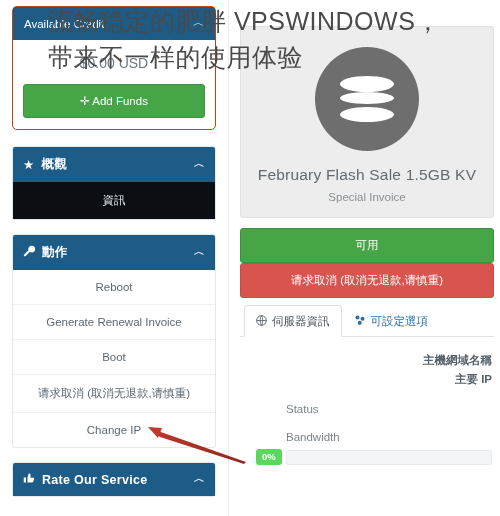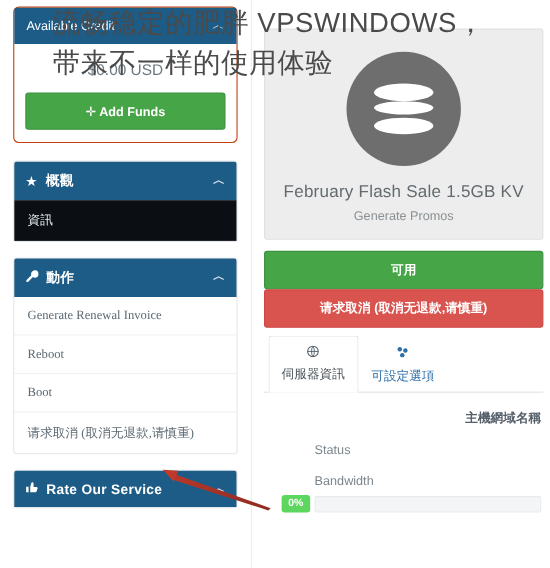--- a/index.html
+++ b/index.html
@@ -25,37 +25,37 @@
     border-radius:2px 2px 0 0;
     letter-spacing:.3px;
   }
   .panel-head .ph-title { flex:1; }
   .chev { font-size:11px; opacity:.85; transform:translateY(-1px); }
   .panel-body { padding:0; }
 
   .li {
     padding:11px 12px; font-size:11.5px; color:#5d6a73;
     border-bottom:1px solid #eef1f3; cursor:pointer;
-    display:flex; align-items:center; justify-content:flex-start;font-family:Liberation Serif, serif;
+    display:flex; align-items:center; justify-content:center;
   }
   .li:last-child { border-bottom:none; }
   .li.active { background:#0b0f13; color:#e8eef2; border-bottom:none; }
 
   
   .credit { margin:6px 12px 16px 12px; border:1px solid #c2410c; border-radius:5px; background:#fff; }
   .credit-head {
     background:#1d5c87; color:#fff; padding:9px 11px;
     font-size:11.5px; display:flex; align-items:center; justify-content:space-between;
     border-radius:2px 2px 0 0;
   }
   .credit-amount { text-align:center; padding:15px 8px 13px 8px; font-size:14px; color:#6b7880; }
   .btn {
     display:block; width:100%; text-align:center;
     border:none; border-radius:3px; cursor:pointer;
-    font-size:11.5px; font-weight:bold; color:#fff; padding:9px 6px;
+    font-size:11.5px; font-weight:normal; color:#fff; padding:9px 6px;
     font-family:inherit;
   }
   .btn-green { background:#46a546; border:1px solid #3d9140; }
   .btn-red   { background:#d9534f; border:1px solid #ce4844; }
   .credit-foot { padding:0 10px 11px 10px; }
 
   
   .promo {
     background:#ededed; border:1px solid #e1e1e1; border-radius:3px;
     padding:20px 10px 14px 10px; text-align:center; margin:26px 6px 0 6px;
@@ -76,21 +76,21 @@
   }
   .promo-sub { font-size:11.5px; color:#8a9094; margin-top:7px; }
 
   .right-btns { margin:10px 6px 0 6px; }
   .right-btns .btn { }
 
   
   .tabs { display:flex; margin:6px 6px 0 6px; border-bottom:1px solid #dfe3e6; padding-left:4px; }
   .tab {
     font-size:11.5px; padding:8px 11px 7px 11px; cursor:pointer;
-    display:flex; align-items:center; gap:5px; position:relative; top:1px;flex-direction:column;
+    display:flex; align-items:center; gap:5px; position:relative; top:1px;
   }
   .tab.active { background:#fff; border:1px solid #dfe3e6; border-bottom:1px solid #fff; color:#4a5258; border-radius:3px 3px 0 0; }
   .tab.inactive { color:#2f6fa8; border:1px solid transparent; }
   .tab-ico { font-size:12px; }
   .tab.inactive .tab-ico { color:#2f6fa8; }
 
   
   .details { padding:16px 8px 0 8px; }
   .drow { display:flex; align-items:flex-start; margin-bottom:4px; }
   .dlabel-r { width:100%; text-align:right; font-size:11.5px; font-weight:bold; color:#55606a; }
@@ -150,30 +150,33 @@
         <span>
           <svg width="12" height="12" viewBox="0 0 16 16" aria-hidden="true">
             <path fill="#ffffff" d="M11.5 1a4.5 4.5 0 0 0-4.2 6.1L1.6 12.8a1.4 1.4 0 1 0 2 2l5.6-5.7A4.5 4.5 0 1 0 11.5 1z"></path>
           </svg>
         </span>
         <span class="ph-title">動作</span>
         <span class="chev">︿</span>
       </div>
       <div class="panel-body">
         <div class="li">
+          <span>Reboot</span>
+        </div>
+        <div class="li">
           <span>Generate Renewal Invoice</span>
         </div>
         <div class="li">
-          <span>Reboot</span>
-        </div>
-        <div class="li">
           <span>Boot</span>
         </div>
         <div class="li">
           <span>请求取消 (取消无退款,请慎重)</span>
+        </div>
+        <div class="li">
+          <span>Change IP</span>
         </div>
       </div>
     </div>
 
     <div class="panel">
       <div class="panel-head">
         <span>
           <svg width="12" height="12" viewBox="0 0 16 16" aria-hidden="true">
             <path fill="#ffffff" d="M6 14h6.1c.7 0 1.3-.4 1.5-1l1.3-3.6c.3-.9-.3-1.8-1.3-1.8H10V3.4C10 2.6 9.4 2 8.6 2c-.6 0-1.1.4-1.3.9L6 7.2V14zM1 7.4h3V14H1z"></path>
           </svg>
@@ -192,21 +195,21 @@
 
     <div class="promo">
       <div class="promo-icon">
         <div class="db" aria-hidden="true">
           <span class="d1"></span>
             <span class="d2"></span>
             <span class="d3"></span>
         </div>
       </div>
       <div class="promo-title">February Flash Sale 1.5GB KV</div>
-      <div class="promo-sub">Generate Promos</div>
+      <div class="promo-sub">Special Invoice</div>
     </div>
 
     <div class="right-btns">
       <button class="btn btn-green">可用</button>
       <button class="btn btn-red">请求取消 (取消无退款,请慎重)</button>
     </div>
 
     <div class="tabs">
       <div class="tab active">
         <span class="tab-ico">
@@ -225,20 +228,23 @@
             <circle cx="7.6" cy="11.8" r="2.7" fill="#2f6fa8"></circle>
           </svg>
         </span>
         <span>可設定選項</span>
       </div>
     </div>
 
     <div class="details">
       <div class="drow">
         <div class="dlabel-r">主機網域名稱</div>
+      </div>
+      <div class="drow">
+        <div class="dlabel-r">主要 IP</div>
       </div>
       <div class="drow sp">
         <div class="dlabel-l">Status</div>
       </div>
       <div class="drow sp">
         <div class="dlabel-l">Bandwidth</div>
       </div>
       <div class="bar-wrap">
         <span class="bar-badge">0%</span>
         <span class="bar-track"></span>

